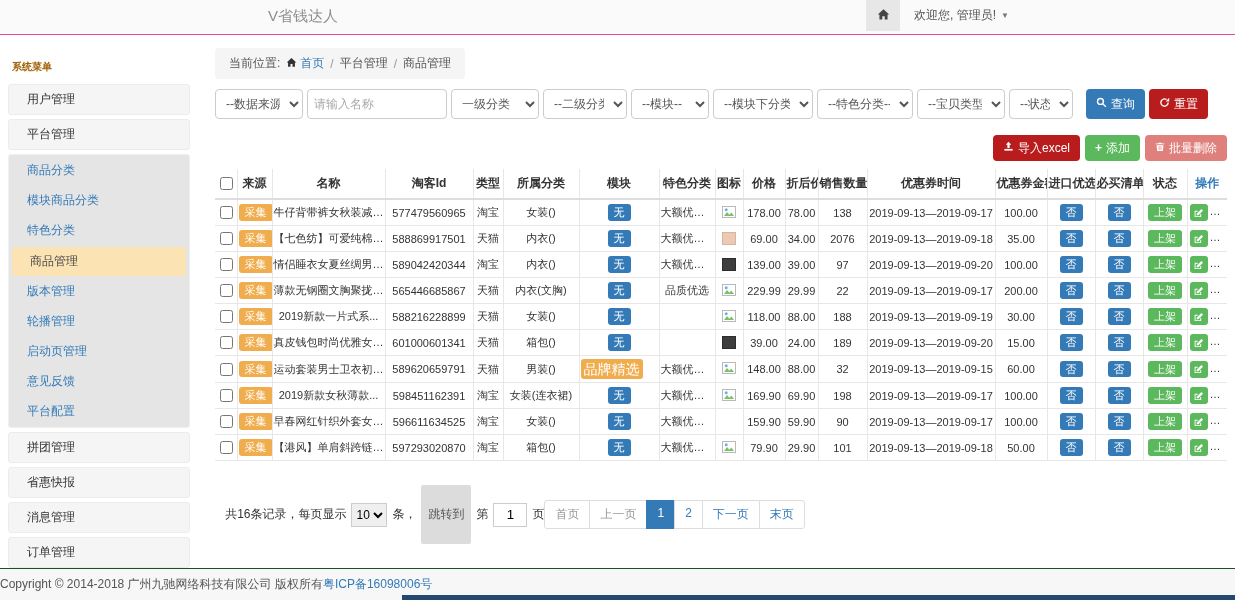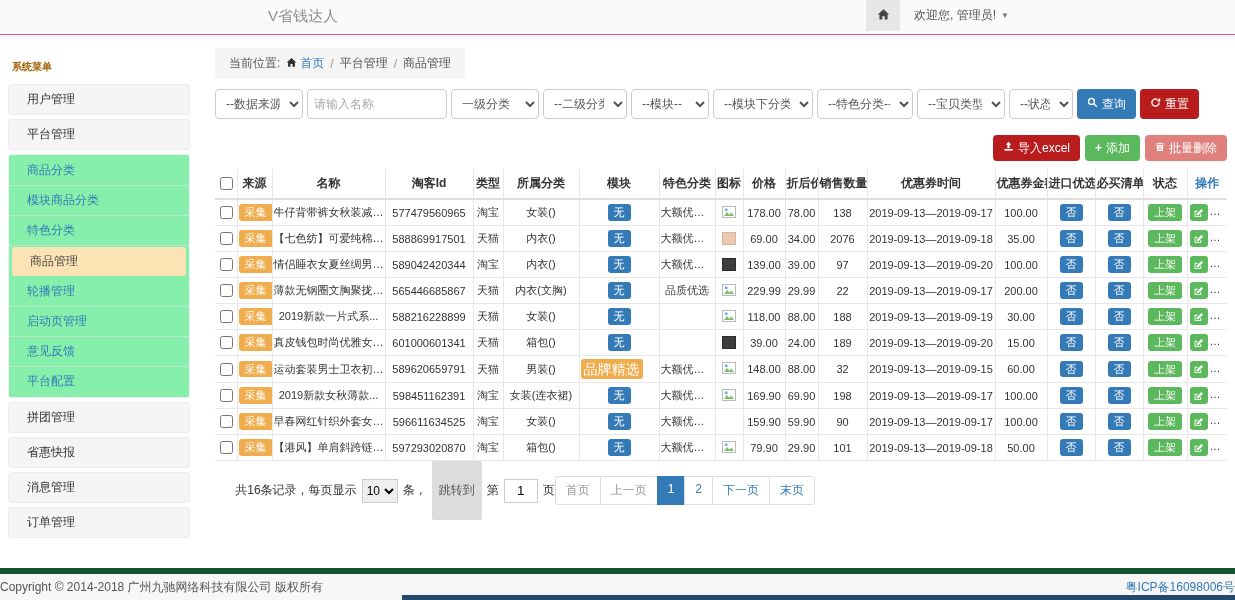--- a/index.html
+++ b/index.html
@@ -13,66 +13,66 @@
   .topbar { height:35px; background:#fafafa; border-bottom:1px solid #ec4899; position:relative;padding-left:8px; }
   .topbar-title { position:absolute; left:268px; top:0; line-height:31px; font-size:15px; color:#8f8f8f; }
   .topbar-right { position:absolute; left:866px; top:0; height:31px; display:flex; align-items:center; }
   .home-box { width:34px; height:31px; background:#e7e7e7; display:flex; align-items:center; justify-content:center; cursor:pointer; }
   .welcome { margin-left:14px; color:#555; cursor:pointer; display:flex; align-items:center; gap:5px; }
   .caret-down { font-size:8px; color:#777; }
   
   .sidebar { position:absolute; left:8px; top:56px; width:182px; }
   .sidebar-title { color:#a16207; font-weight:bold; font-size:10px; padding:4px 4px 10px; }
   .menu-top { background:#f5f5f5; border:1px solid #ececec; border-radius:3px; padding:6px 18px; margin-bottom:4px; color:#333; cursor:pointer; }
-  .submenu { border:1px solid #f0f0f0; border-radius:3px; margin-bottom:4px; padding:1px 0; background:#86efac; }
+  .submenu { border:1px solid #f0f0f0; border-radius:3px; margin-bottom:4px; padding:1px 0; background:#e5e5e5; }
   .menu-sub { color:#337ab7; padding:6px 18px; border-bottom:1px dotted #e3e3e3; cursor:pointer; }
   .submenu .menu-sub:last-child { border-bottom:none; }
   .menu-sub.active { background:#fbe3b3; border-radius:3px; margin:1px 3px; color:#4a4a4a; border-bottom:none; }
   
   .main { position:absolute; left:215px; top:48px; width:1012px; }
   .breadcrumb { display:inline-flex; gap:6px; align-items:center; background:#f5f5f5; border-radius:4px; padding:7px 14px; color:#555; }
   .home-link { color:#337ab7; display:inline-flex; gap:3px; align-items:center; cursor:pointer; }
   .sep { color:#999; }
   .filter-row { display:flex; gap:4px; margin-top:10px; align-items:center; }
   select.fsel, .filter-input { height:30px; border:1px solid #ccc; border-radius:4px; background:#fff; color:#555; font-size:12px; padding:0 6px; font-family:inherit; }
   .filter-input::placeholder { color:#aaa; }
   .btn { border:none; border-radius:4px; color:#fff; font-size:12px; padding:0 10px; display:inline-flex; align-items:center; gap:4px; cursor:pointer; font-family:inherit; height:30px; }
-  .btn-primary{background:#337ab7;} .btn-info{background:#b91c1c;} .btn-success{background:#5cb85c;} .btn-danger-light{background:#df807d;}
+  .btn-primary{background:#337ab7;margin-left:9px;} .btn-info{background:#b91c1c;} .btn-success{background:#5cb85c;} .btn-danger-light{background:#df807d;}
   .toolbar { display:flex; justify-content:flex-end; gap:5px; margin-top:16px; }
   .toolbar .btn { height:26px; }
   .table-wrap { margin-top:8px; }
   table { width:1012px; border-collapse:collapse; table-layout:fixed; }
   th { font-weight:bold; font-size:12px; padding:5px 1px; border-bottom:2px solid #ddd; border-left:1px solid #e7e7e7; text-align:center; color:#333; background:#fff; white-space:nowrap; overflow:hidden; }
   th:first-child { border-left:none; }
   th.op-col { color:#337ab7; }
   td { font-size:11px; padding:3px 1px; border-bottom:1px solid #e7e7e7; border-left:1px solid #e7e7e7; text-align:center; white-space:nowrap; overflow:hidden; text-overflow:ellipsis; color:#333; height:26px; }
   td:first-child { border-left:none; }
   .badge { display:inline-block; border-radius:3px; color:#fff; font-size:11px; padding:2px 6px; line-height:1.15; cursor:pointer; }
   .badge-orange{background:#f0ad4e;} .badge-blue{background:#337ab7;} .badge-green{background:#5cb85c;}
   .badge-sm { font-size:14px; padding:2px 3px; }
   .module-text { font-size:11px; color:#333; }
   .op-btn { display:inline-flex; align-items:center; justify-content:center; width:18px; height:17px; border-radius:3px; border:none; cursor:pointer; padding:0; margin:0 1px; vertical-align:middle; }
   .op-edit{background:#5cb85c;} .op-del{background:#d9534f;}
   .mini-img { display:inline-block; width:14px; height:13px; vertical-align:middle; }
   .photo-light { background:#ecc9b2; border:1px solid #d8b49e; }
   .photo-dark { background:#3d3d3d; border:1px solid #2c2c2c; }
   
-  .pagination-row { display:flex; justify-content:flex-end; align-items:center; margin-top:0; width:600px; }
+  .pagination-row { display:flex; justify-content:center; align-items:center; margin-top:24px; width:600px; }
   .pag-left { display:flex; align-items:center; gap:5px; color:#333; }
   .per-page-select { height:24px; border:1px solid #ccc; font-size:12px; font-family:inherit; }
   .jump-btn { background:#dcdcdc; color:#555; padding:21px 7px; border-radius:2px; cursor:pointer; }
   .jump-input { width:34px; height:24px; border:1px solid #ccc; text-align:center; font-family:inherit; }
   .pager { display:flex; }
   .pg { border:1px solid #ddd; padding:5px 10px; color:#337ab7; background:#fff; margin-left:-1px; cursor:pointer; font-size:12px; }
   .pg.disabled { color:#999; }
   .pg.active { background:#337ab7; color:#fff; border-color:#337ab7; }
   .pg:first-child { border-radius:3px 0 0 3px; margin-left:0; }
   .pg:last-child { border-radius:0 3px 3px 0; }
   
-  .footer { position:absolute; left:0; top:568px; width:1235px; height:32px; background:#f7f7f7; border-top:6px solid #14532d; display:flex; align-items:center; justify-content:space-between; color:#555; z-index:5; }
+  .footer { position:absolute; left:0; top:568px; width:1235px; height:32px; background:#f7f7f7; border-top:1px solid #14532d; display:flex; align-items:center; justify-content:flex-start; color:#555; z-index:5; }
   .footer a { color:#337ab7; text-decoration:none; cursor:pointer; }
   .bottom-strip { position:absolute; left:402px; top:595px; width:833px; height:5px; background:#25486f; z-index:6; }
 </style>
 </head>
 <body>
 
 <div class="topbar">
   <div class="topbar-title">V省钱达人</div>
   <div class="topbar-right">
     <div class="home-box">
@@ -90,20 +90,21 @@
 <div class="sidebar">
   <div class="sidebar-title">系统菜单</div>
   <div id="sidebar-menu">
       <div class="menu-top">用户管理</div>
       <div class="menu-top">平台管理</div>
       <div class="submenu">
         <div class="menu-sub">商品分类</div>
         <div class="menu-sub">模块商品分类</div>
         <div class="menu-sub">特色分类</div>
         <div class="menu-sub active">商品管理</div>
+        <div class="menu-sub">版本管理</div>
         <div class="menu-sub">轮播管理</div>
         <div class="menu-sub">启动页管理</div>
         <div class="menu-sub">意见反馈</div>
         <div class="menu-sub">平台配置</div>
       </div>
       <div class="menu-top">拼团管理</div>
       <div class="menu-top">省惠快报</div>
       <div class="menu-top">消息管理</div>
       <div class="menu-top">订单管理</div>
     </div>

